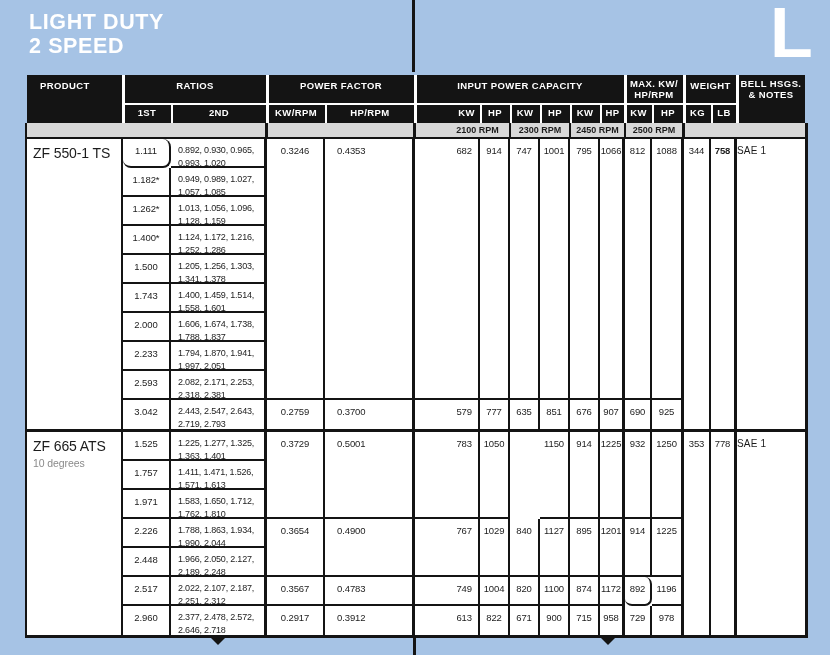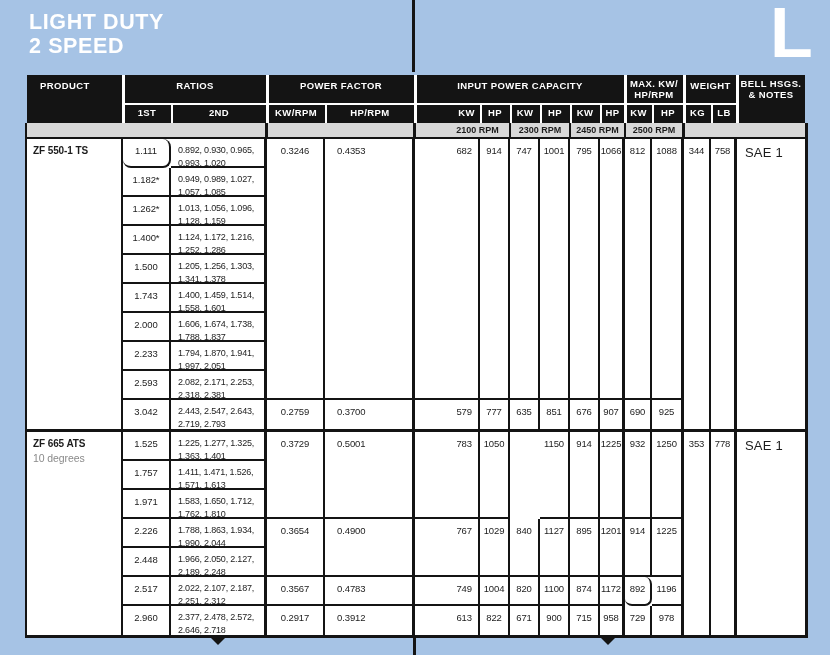--- a/index.html
+++ b/index.html
@@ -41,22 +41,22 @@
         padding-top:6px;font-size:9.5px;color:#1c1c1c;letter-spacing:-0.1px;overflow:hidden;}
   .no-bb{border-bottom:none !important;}
   .col-1{padding:6px 2px 0 6px;}
   .col-2{text-align:center;}
   .col-3{padding:5px 3px 16px 7px;font-size:9px;line-height:13px;white-space:pre-line;letter-spacing:-0.2px;}
   .col-4{text-align:center;}
   .col-5{padding-left:12px;}
   .col-6{text-align:right;padding-right:6px;}
   .col-7,.col-8,.col-9,.col-10,.col-11,.col-12,.col-13,.col-14,.col-15{text-align:center;}
   .col-3,.col-5,.col-11,.col-13,.col-15{border-right-width:3px;}
-  .col-16{border-right:none;padding-left:8px;font-size:13px;letter-spacing:0.2px;}
-  .product-name{font-weight:bold;font-size:10px;letter-spacing:-0.1px;}
+  .col-16{border-right:none;font-size:10px;letter-spacing:0.2px;}
+  .product-name{font-weight:normal;font-size:14px;letter-spacing:-0.1px;}
   .product-note{color:#8a8a8a;font-size:10.5px;margin-top:3px;}
   
   .tri{position:absolute;top:638px;width:0;height:0;
        border-left:7px solid transparent;border-right:7px solid transparent;border-top:7px solid #141414;}
 </style>
 </head>
 <body>
 
 <div class="page">
 
@@ -178,21 +178,21 @@
           <div class="cell col-5 no-bb" style="grid-area: 10 / 5 / span 1;">0.3700</div>
           <div class="cell col-6 no-bb" style="grid-area: 10 / 6 / span 1;">579</div>
           <div class="cell col-7 no-bb" style="grid-area: 10 / 7 / span 1;">777</div>
           <div class="cell col-8 no-bb" style="grid-area: 10 / 8 / span 1;">635</div>
           <div class="cell col-9 no-bb" style="grid-area: 10 / 9 / span 1;">851</div>
           <div class="cell col-10 no-bb" style="grid-area: 10 / 10 / span 1;">676</div>
           <div class="cell col-11 no-bb" style="grid-area: 10 / 11 / span 1;">907</div>
           <div class="cell col-12 no-bb" style="grid-area: 10 / 12 / span 1;">690</div>
           <div class="cell col-13 no-bb" style="grid-area: 10 / 13 / span 1;">925</div>
           <div class="cell col-14 no-bb" style="grid-area: 1 / 14 / -1;">344</div>
-          <div class="cell col-15 no-bb" style="grid-area: 1 / 15 / -1;">758</div>
+          <div class="cell col-15 no-bb" style="grid-area: 1 / 15 / -1; font-weight: bold;">758</div>
           <div class="cell col-16 no-bb" style="grid-area: 1 / 16 / -1;">SAE 1</div>
         </div>
         <div class="block" style="grid-template-rows: repeat(7, 29px);">
           <div class="cell col-1 no-bb" style="grid-area: 1 / 1 / -1;">
             <div class="product-name">ZF 665 ATS</div>
             <div class="product-note">10 degrees</div>
           </div>
           <div class="cell col-2" style="grid-area: 1 / 2;">1.525</div>
           <div class="cell col-3" style="grid-area: 1 / 3;">1.225, 1.277, 1.325,
 1.363, 1.401</div>

